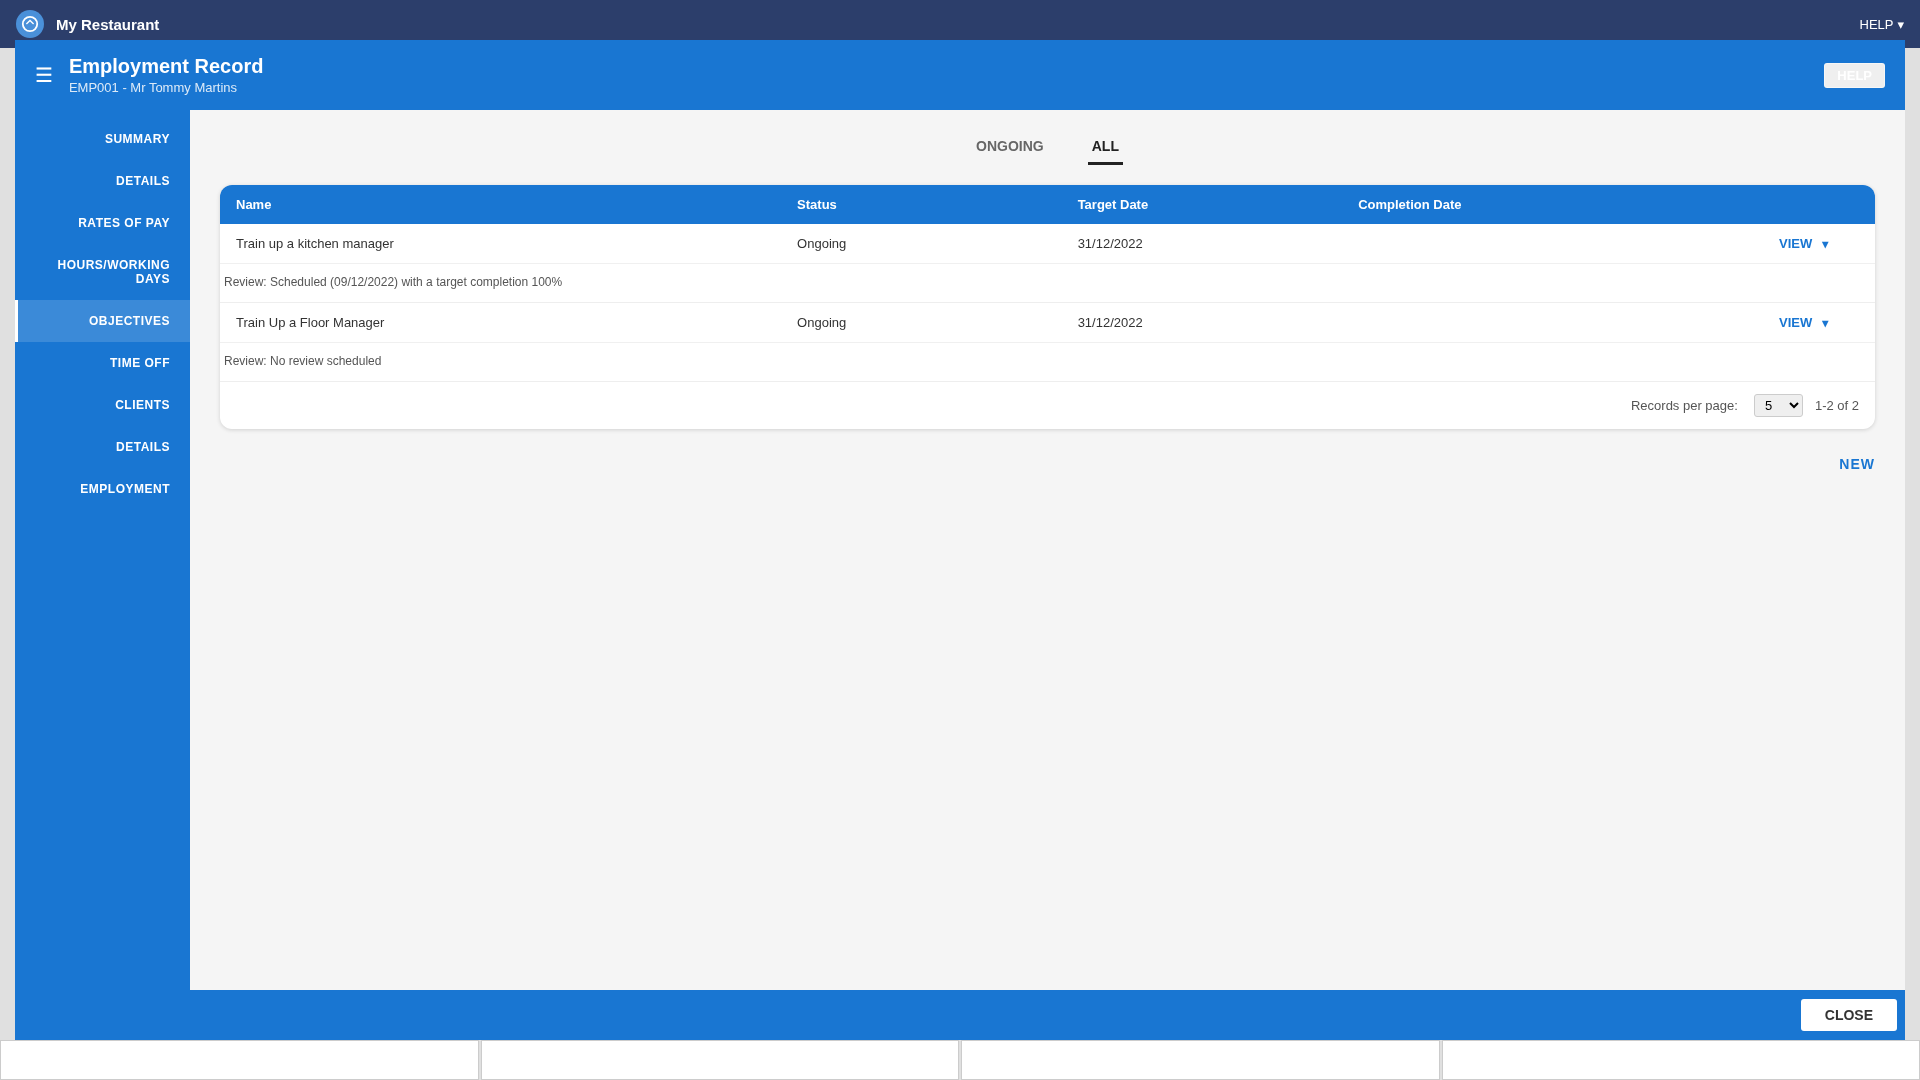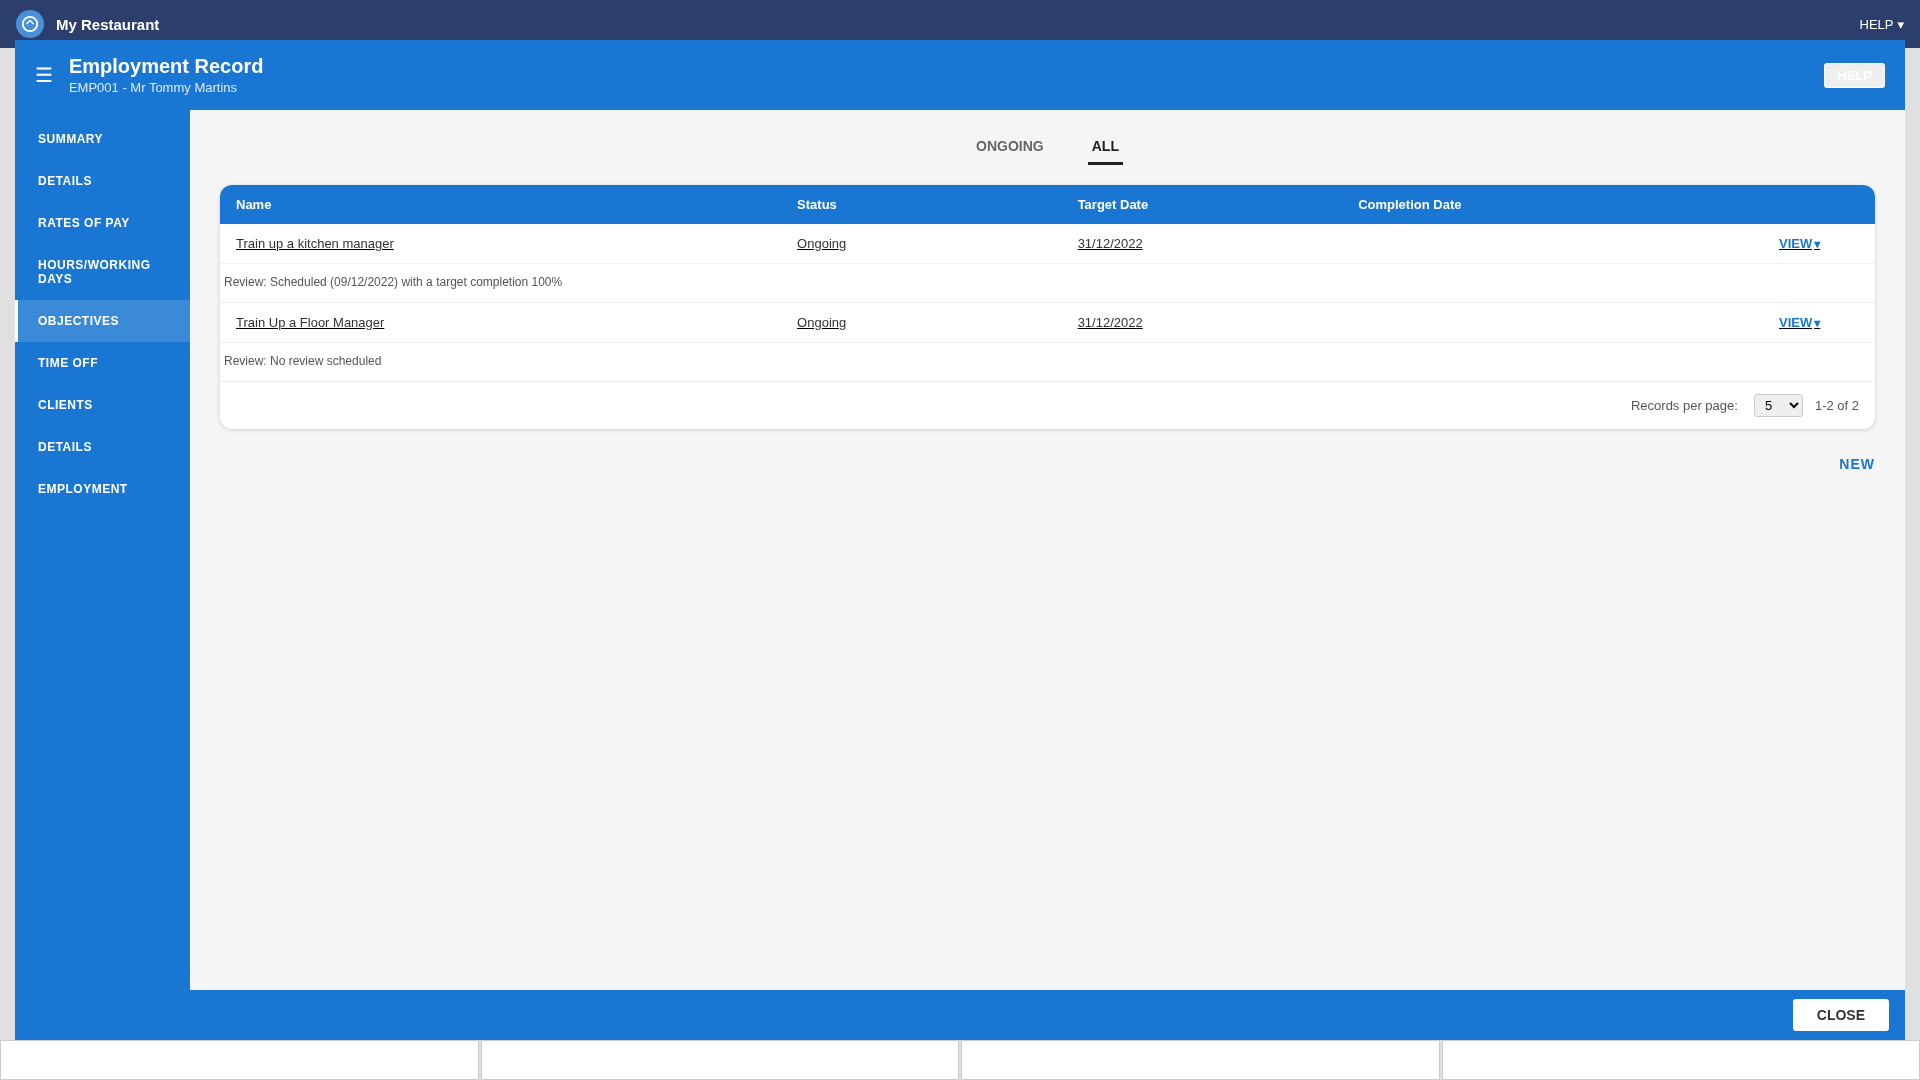--- a/index.html
+++ b/index.html
@@ -64,20 +64,21 @@
       padding-top: 8px;
     }
     .sidebar-item {
       color: white;
       font-size: 12px;
       font-weight: bold;
       padding: 14px 20px;
       cursor: pointer;
       letter-spacing: 0.5px;
       border-left: 3px solid transparent;
+      text-align: right;
     }
     .sidebar-item.active { background: rgba(255,255,255,0.15); border-left: 3px solid white; }
 
     
     .main-content {
       flex: 1;
       background: #f5f5f5;
       padding: 20px 30px;
       overflow-y: auto;
     }
@@ -119,21 +120,20 @@
       color: white;
       font-size: 13px;
       font-weight: bold;
     }
     .table-row-main {
       display: grid;
       grid-template-columns: 2fr 1fr 1fr 1.5fr 80px;
       padding: 12px 16px;
       align-items: center;
       border-bottom: 1px solid #f0f0f0;
-      text-decoration: underline;
     }
     .table-row-sub {
       padding: 8px 4px 12px;
       border-bottom: 1px solid #eee;
       background: white;
     }
     .table-row-sub-text {
       font-size: 12px;
       color: #555;
     }
@@ -141,21 +141,21 @@
       font-size: 13px;
       color: #333;
     }
     .view-btn {
       color: #1976d2;
       font-size: 13px;
       font-weight: bold;
       cursor: pointer;
       display: flex;
       align-items: center;
-      gap: 2px;
+      gap: 10px;
     }
     .view-dropdown { color: #1976d2; font-size: 12px; }
 
     
     .pagination {
       display: flex;
       align-items: center;
       justify-content: flex-end;
       padding: 12px 16px;
       font-size: 13px;
@@ -181,21 +181,21 @@
       letter-spacing: 1px;
     }
 
     
     .dialog-footer {
       background: #1976d2;
       height: 50px;
       display: flex;
       align-items: center;
       justify-content: flex-end;
-      padding: 0 16px;
+      padding: 0 8px;
     }
     .close-btn {
       background: white;
       color: #333;
       border: none;
       padding: 8px 24px;
       font-size: 14px;
       font-weight: bold;
       cursor: pointer;
       border-radius: 3px;

